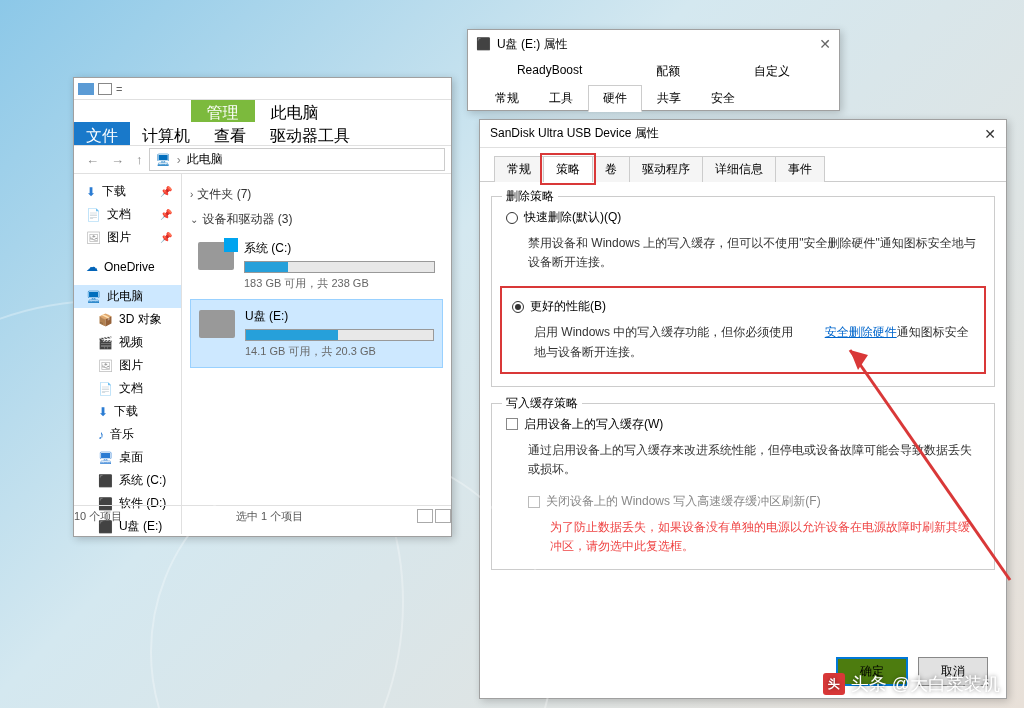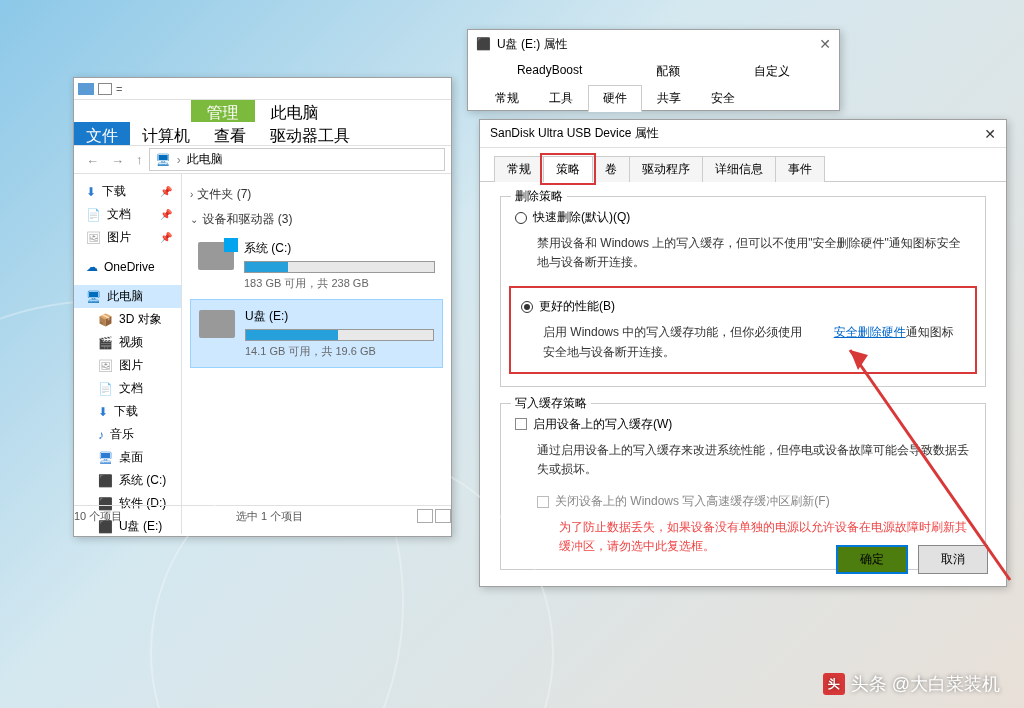--- a/index.html
+++ b/index.html
@@ -47,28 +47,28 @@
 
 .props { position: absolute; left: 467px; top: 29px; width: 373px; height: 82px; background: #fff; border: 1px solid #a0a0a0; box-shadow: 2px 2px 8px rgba(0,0,0,0.2); }
 .props .titlebar { height: 28px; display: flex; align-items: center; padding: 0 8px; font-size: 12px; }
 .props .tb-close { margin-left: auto; font-size: 14px; color: #666; }
 .props .tabrow { display: flex; font-size: 12px; padding: 0 12px; }
 .props .tabrow.r1 { justify-content: space-around; }
 .props .tab { padding: 4px 14px; border: 1px solid transparent; }
 .props .tab.active { border: 1px solid #ccc; border-bottom-color: #fff; background: #fff; }
 
 
-.devprops { position: absolute; left: 479px; top: 119px; width: 528px; height: 468px; background: #fff; border: 1px solid #a0a0a0; box-shadow: 2px 2px 8px rgba(0,0,0,0.2); }
+.devprops { position: absolute; left: 479px; top: 119px; width: 528px; height: 580px; background: #fff; border: 1px solid #a0a0a0; box-shadow: 2px 2px 8px rgba(0,0,0,0.2); }
 .devprops .titlebar { height: 28px; display: flex; align-items: center; padding: 0 10px; font-size: 12px; border-bottom: 1px solid #e0e0e0; }
 .devprops .tb-close { margin-left: auto; font-size: 14px; color: #333; }
 .devprops .tabs { display: flex; font-size: 12px; padding: 8px 14px 0; border-bottom: 1px solid #ccc; gap: 0; position: relative; }
 .devprops .tab { padding: 4px 12px; border: 1px solid #ccc; border-bottom: none; margin-right: -1px; margin-bottom: -1px; background: #f5f5f5; }
 .devprops .tab.active { background: #fff; position: relative; z-index: 2; }
 .devprops .tab.hl { outline: 2px solid #d93838; outline-offset: 1px; }
-.devprops .panel { padding: 14px 20px; font-size: 12px; }
+.devprops .panel { padding: 14px 11px; font-size: 12px; }
 .devprops .group { border: 1px solid #ccc; margin-bottom: 16px; padding: 12px 14px; position: relative; }
 .devprops .group.hl { border: 2px solid #d93838; }
 .devprops .group-title { position: absolute; top: -9px; left: 10px; background: #fff; padding: 0 4px; font-size: 12px; }
 .devprops .radio-row, .devprops .check-row { display: flex; align-items: center; gap: 6px; margin-bottom: 8px; }
 .devprops .radio { width: 12px; height: 12px; border: 1px solid #333; border-radius: 50%; display: inline-flex; align-items: center; justify-content: center; }
 .devprops .radio.on::after { content: ""; width: 6px; height: 6px; background: #333; border-radius: 50%; }
 .devprops .check { width: 12px; height: 12px; border: 1px solid #888; }
 .devprops .desc { padding-left: 22px; color: #333; line-height: 1.6; }
 .devprops .desc.gray { color: #ef4444; }
 .devprops .link { color: #0066cc; text-decoration: underline; margin-left: 28px; }
@@ -215,21 +215,21 @@
           <div class="drive-stats">183 GB 可用，共 238 GB</div>
         </div>
       </div>
       <div class="drive sel">
         <div class="drive-icon"></div>
         <div class="drive-info">
           <div class="drive-name">U盘 (E:)</div>
           <div class="drive-bar">
               <div class="drive-fill" style="width:49%"></div>
             </div>
-          <div class="drive-stats">14.1 GB 可用，共 19.6 GB</div>
+          <div class="drive-stats">14.1 GB 可用，共 20.3 GB</div>
         </div>
       </div>
     </div>
   </div>
   <div class="status">
     <span>10 个项目</span>
     <span>选中 1 个项目</span>
     <div class="status-icons">
         <span></span>
         <span></span>

